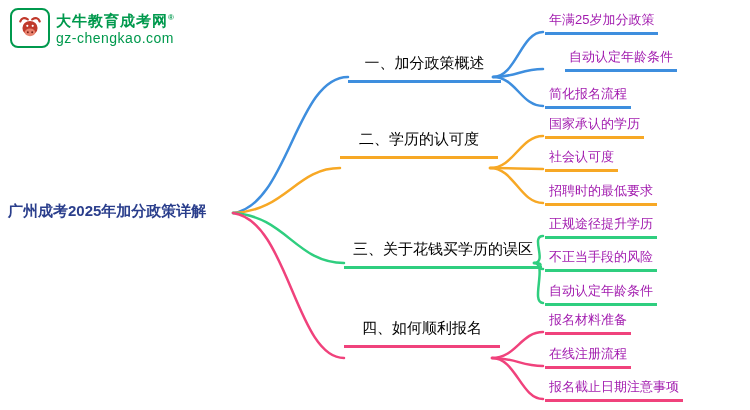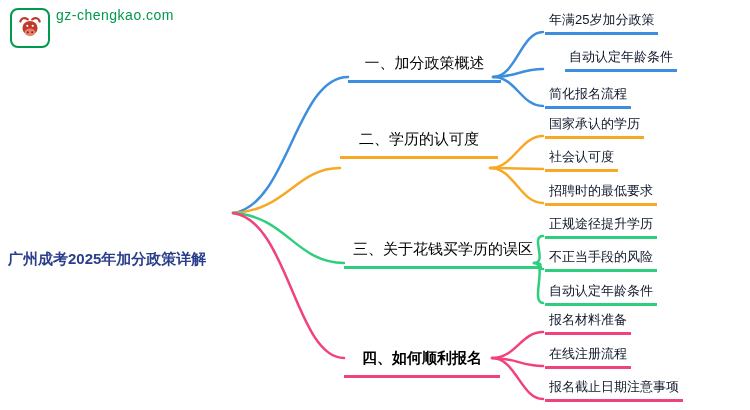--- a/index.html
+++ b/index.html
@@ -3,28 +3,28 @@
 <meta charset="utf-8">
 <style>
   html,body{margin:0;padding:0;}
   body{
     width:750px;height:410px;position:relative;overflow:hidden;
     background:#ffffff;
     font-family:"Liberation Sans","DejaVu Sans",sans-serif;
   }
   #wires{position:absolute;left:0;top:0;width:750px;height:410px;z-index:0;pointer-events:none;}
   .node{
-    position:absolute;z-index:1;white-space:nowrap;color:#0f172a;
+    position:absolute;z-index:1;white-space:nowrap;color:#a21caf;
     padding:0 4px 4px 4px;border-bottom:3px solid transparent;
     font-size:13px;line-height:16px;
   }
   .topic{font-size:15px;line-height:19px;text-align:center;padding-bottom:8px;color:#000000;}
   .root{
     position:absolute;z-index:1;left:8px;top:202px;white-space:nowrap;
-    font-size:15px;font-weight:bold;color:#2a3e8c;line-height:18px;margin-top:48px;
+    font-size:15px;font-weight:bold;color:#2a3e8c;line-height:18px;
   }
   .u-blue{border-bottom-color:#3e8ede;}
   .u-orange{border-bottom-color:#f7a825;}
   .u-green{border-bottom-color:#2fce7f;}
   .u-pink{border-bottom-color:#f0427c;}
   
   .logo{position:absolute;left:10px;top:8px;z-index:2;display:flex;align-items:flex-start;gap:6px;}
   .logo-box{
     width:36px;height:36px;border:2px solid #00994d;border-radius:8px;
     display:flex;align-items:center;justify-content:center;background:#fff;
@@ -68,30 +68,31 @@
       <path d="M21,6 Q19,1 14,4" fill="none" stroke="#c0392b" stroke-width="2" stroke-linecap="round"></path>
       <ellipse cx="12" cy="12" rx="7" ry="6.5" fill="#c0392b"></ellipse>
       <ellipse cx="12" cy="16" rx="5" ry="3.5" fill="#e8836f"></ellipse>
       <circle cx="10" cy="16" r="0.9" fill="#7a1f16"></circle>
       <circle cx="14" cy="16" r="0.9" fill="#7a1f16"></circle>
       <circle cx="9.5" cy="10" r="1" fill="#ffffff"></circle>
       <circle cx="14.5" cy="10" r="1" fill="#ffffff"></circle>
     </svg>
   </div>
   <div class="logo-texts">
+    <div class="brand"><span>大牛教育成考网</span><sup>®</sup></div>
     <div class="site">gz-chengkao.com</div>
   </div>
 </div>
 
 <div class="root">广州成考2025年加分政策详解</div>
 
 <div class="node topic u-blue" style="left:348px;top:53px;width:145px;">一、加分政策概述</div>
 <div class="node topic u-orange" style="left:340px;top:129px;width:150px;">二、学历的认可度</div>
 <div class="node topic u-green" style="left:344px;top:239px;width:190px;">三、关于花钱买学历的误区</div>
-<div class="node topic u-pink" style="left:344px;top:348px;width:148px;font-weight:bold;">四、如何顺利报名</div>
+<div class="node topic u-pink" style="left:344px;top:318px;width:148px;">四、如何顺利报名</div>
 
 <div class="node u-blue" style="left:545px;top:12px;">年满25岁加分政策</div>
 <div class="node u-blue" style="left:545px;top:49px;margin-left:20px;">自动认定年龄条件</div>
 <div class="node u-blue" style="left:545px;top:86px;">简化报名流程</div>
 
 <div class="node u-orange" style="left:545px;top:116px;">国家承认的学历</div>
 <div class="node u-orange" style="left:545px;top:149px;">社会认可度</div>
 <div class="node u-orange" style="left:545px;top:183px;">招聘时的最低要求</div>
 
 <div class="node u-green" style="left:545px;top:216px;">正规途径提升学历</div>

